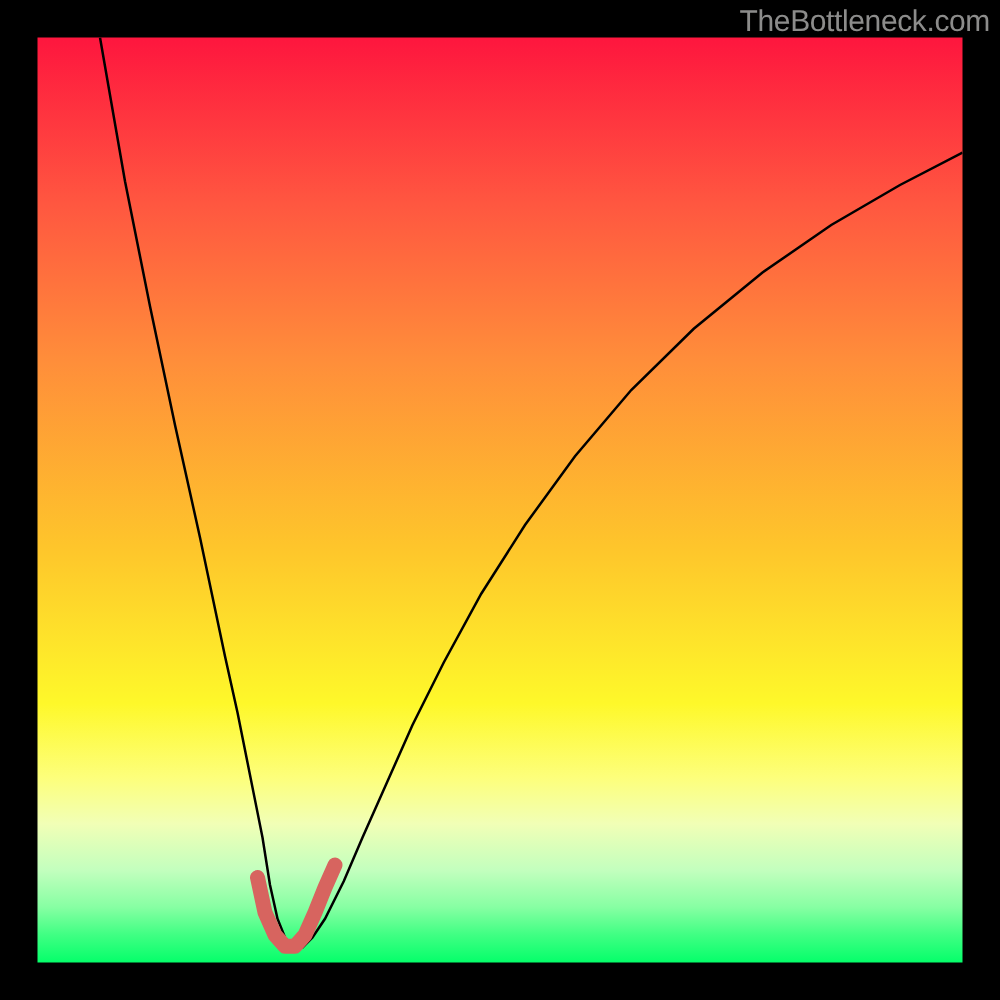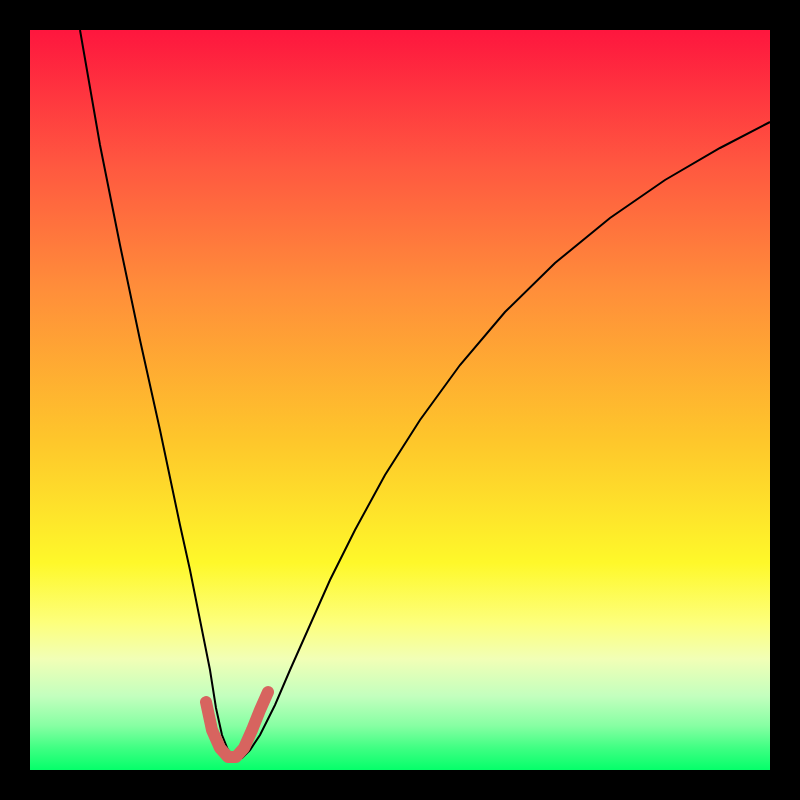--- a/index.html
+++ b/index.html
@@ -66,13 +66,14 @@
 <body>
 
 <div class="frame">
   <div class="plot">
     <div class="gradient"></div>
     <svg class="curve-svg" viewBox="0 0 740 740" preserveAspectRatio="none">
       <path fill="none" stroke="#000" stroke-width="2" d="M50 0 L70 115 L90 215 L110 310 L130 400 L150 495 L160 540 L170 590 L180 640 L186 678 L192 705 L198 720 L205 728 L212 728 L220 720 L230 705 L245 675 L260 640 L280 595 L300 550 L325 500 L355 445 L390 390 L430 335 L475 282 L525 233 L580 188 L635 150 L690 118 L740 92"></path>
       <path fill="none" stroke="#d7645f" stroke-width="12" stroke-linecap="round" stroke-linejoin="round" d="M176 672 L182 700 L190 718 L198 727 L206 727 L214 718 L222 700 L230 680 L238 662"></path>
     </svg>
   </div>
+  <div class="watermark">TheBottleneck.com</div>
 </div>
 
 </body></html>

